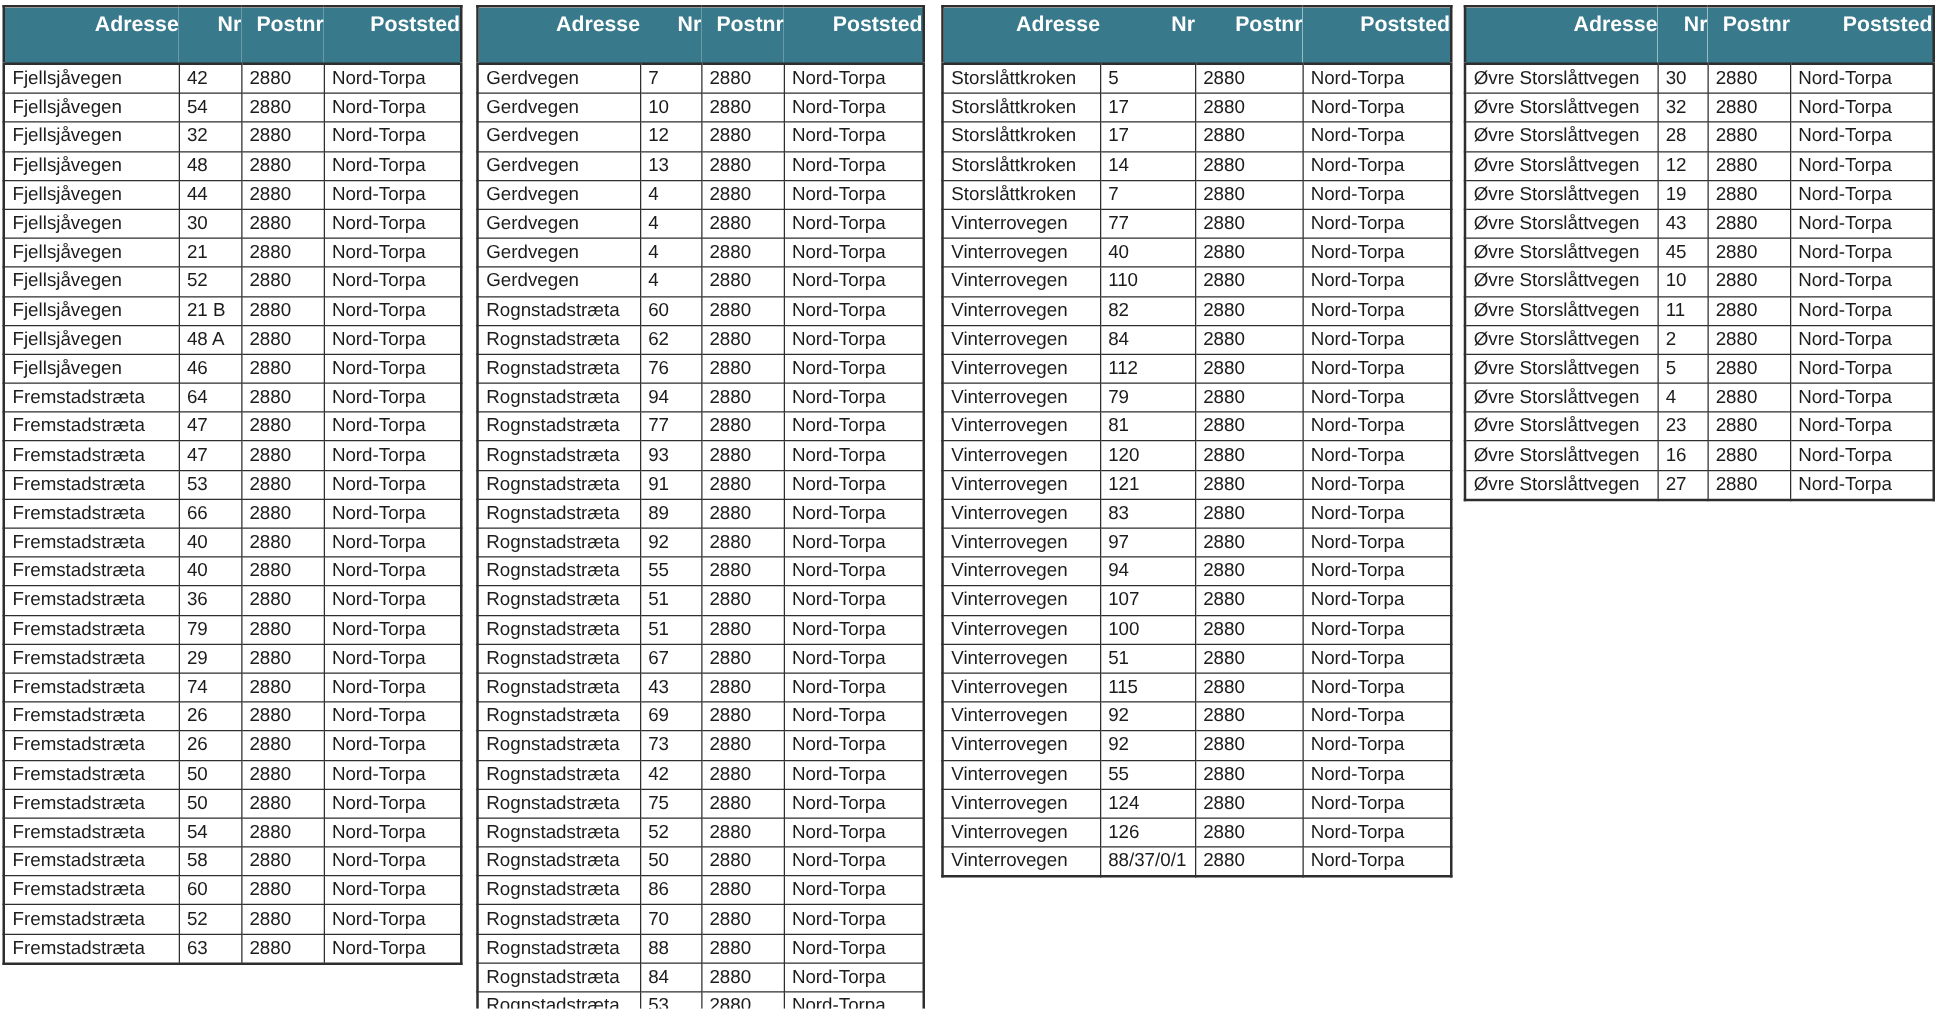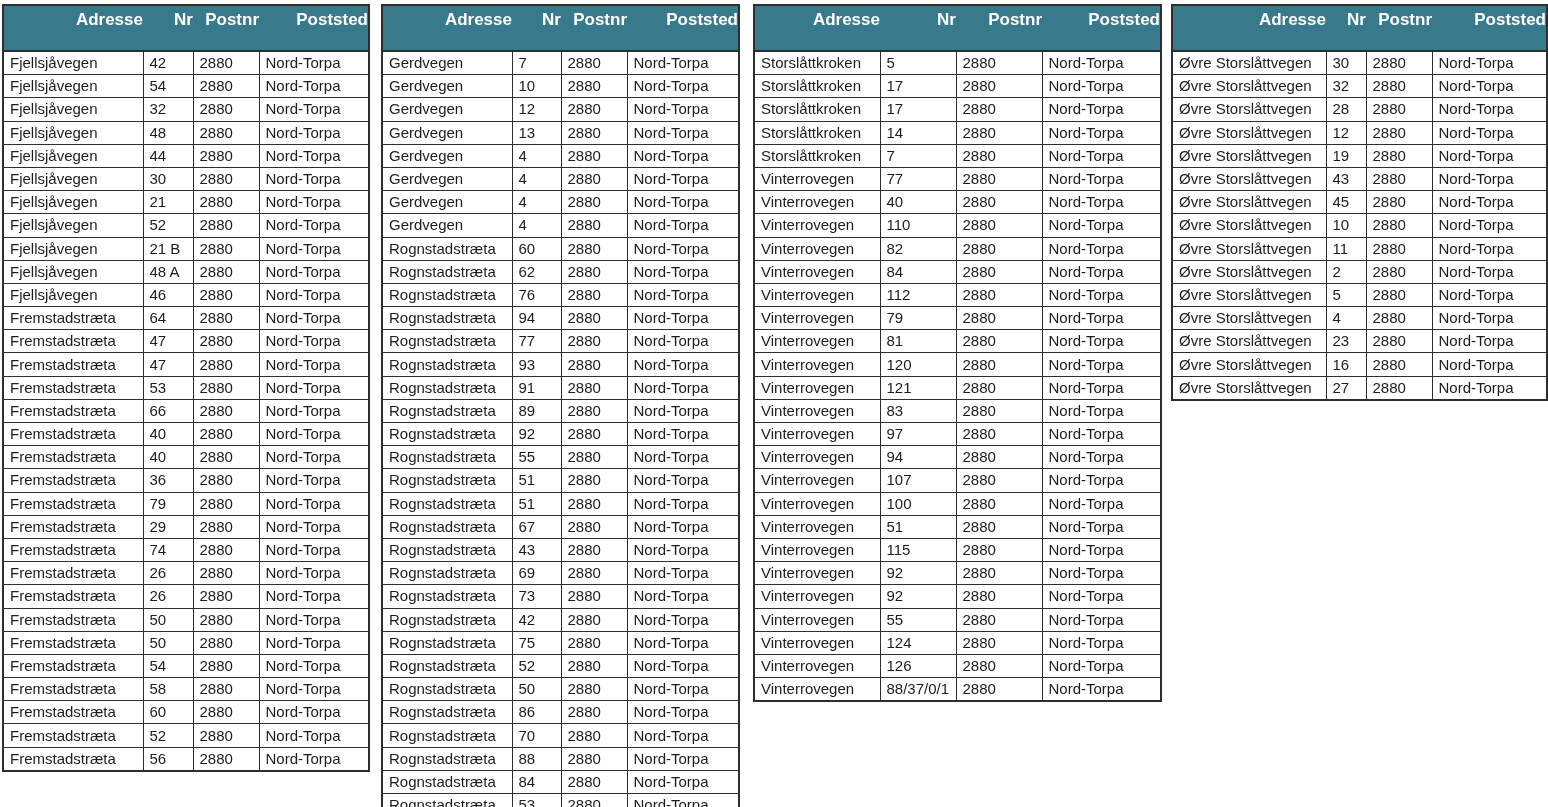--- a/index.html
+++ b/index.html
@@ -259,21 +259,21 @@
           <td>Nord-Torpa</td>
         </tr>
         <tr>
           <td>Fremstadstræta</td>
           <td>52</td>
           <td>2880</td>
           <td>Nord-Torpa</td>
         </tr>
         <tr>
           <td>Fremstadstræta</td>
-          <td>56</td>
+          <td>63</td>
           <td>2880</td>
           <td>Nord-Torpa</td>
         </tr>
       </tbody>
   </table>
 
   <table class="tbl t2">
     <colgroup>
         <col>
         <col>

